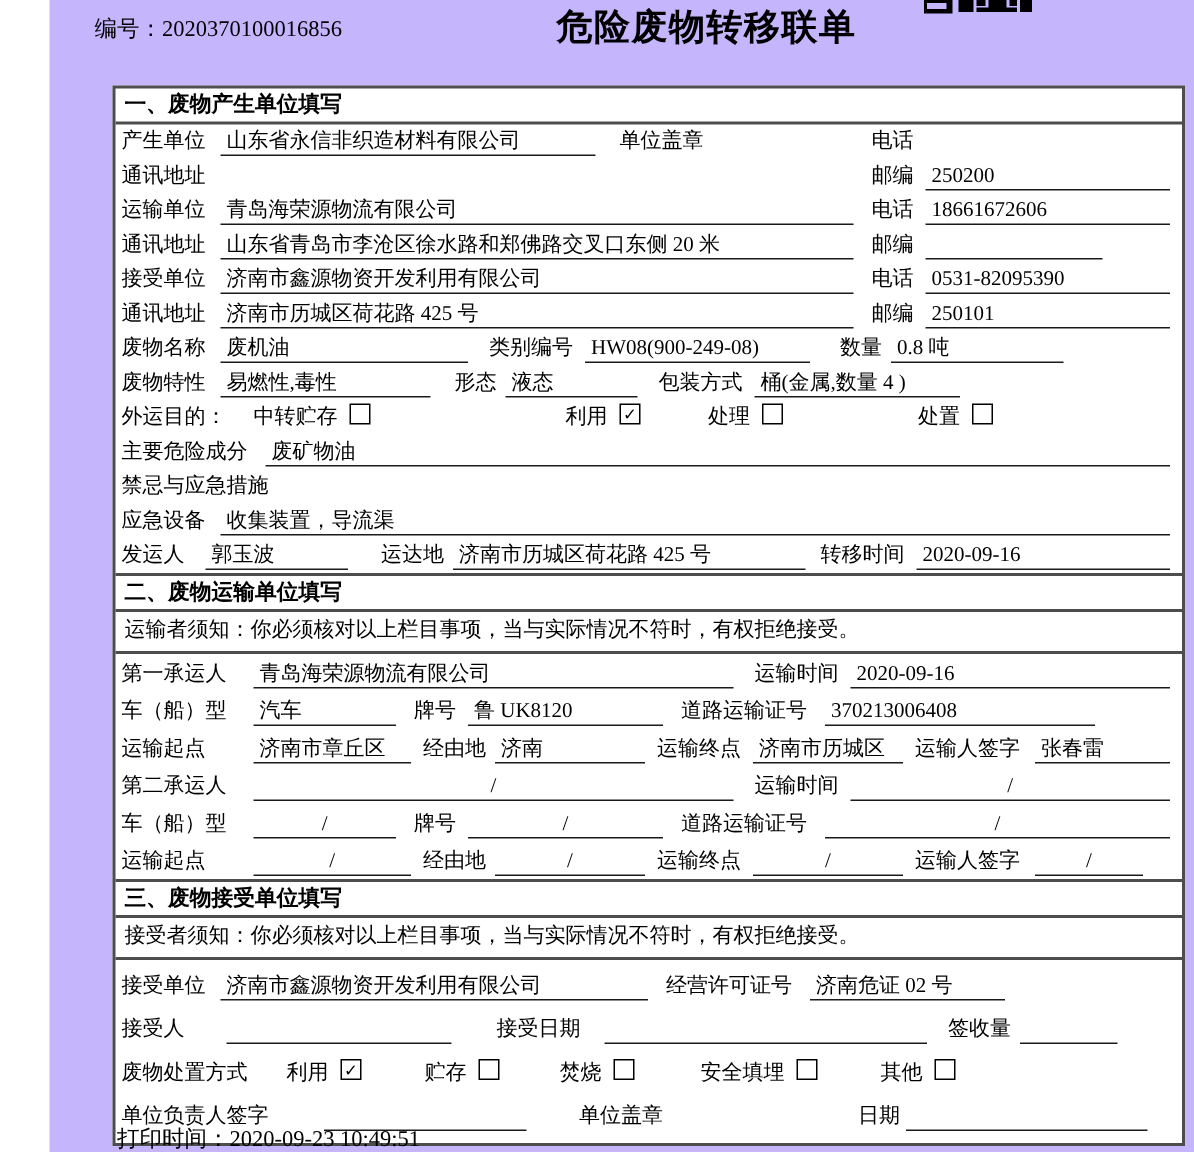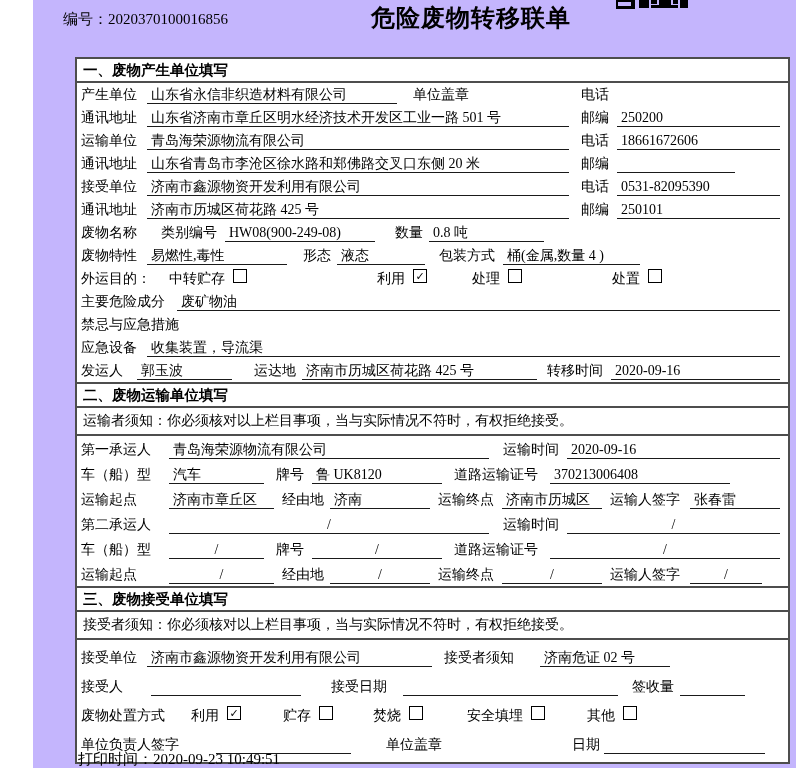--- a/index.html
+++ b/index.html
@@ -64,21 +64,20 @@
           <span class="lbl" style="width:66px">产生单位</span>
           <span class="val" style="width:250px">山东省永信非织造材料有限公司</span>
           <span class="lbl" style="margin-left:16px">单位盖章</span>
         </div>
         <span class="lbl" style="width:36px">电话</span>
       </div>
 
       <div class="row">
         <div class="lg">
           <span class="lbl" style="width:66px">通讯地址</span>
-          <span class="val grow" style="margin-right:12px">山东省济南市章丘区明水经济技术开发区工业一路 501 号</span>
         </div>
         <span class="lbl" style="width:36px">邮编</span>
         <span class="val grow">250200</span>
       </div>
 
       <div class="row">
         <div class="lg">
           <span class="lbl" style="width:66px">运输单位</span>
           <span class="val grow" style="margin-right:12px">青岛海荣源物流有限公司</span>
         </div>
@@ -108,20 +107,21 @@
         <div class="lg">
           <span class="lbl" style="width:66px">通讯地址</span>
           <span class="val grow" style="margin-right:12px">济南市历城区荷花路 425 号</span>
         </div>
         <span class="lbl" style="width:36px">邮编</span>
         <span class="val grow">250101</span>
       </div>
 
       <div class="row">
         <span class="lbl" style="width:66px">废物名称</span>
+        <span class="val" style="width:165px">废机油</span>
         <span class="lbl" style="width:64px;margin-left:14px">类别编号</span>
         <span class="val" style="width:150px">HW08(900-249-08)</span>
         <span class="lbl" style="width:34px;margin-left:20px">数量</span>
         <span class="val" style="width:115px">0.8 吨</span>
       </div>
 
       <div class="row">
         <span class="lbl" style="width:66px">废物特性</span>
         <span class="val" style="width:140px">易燃性,毒性</span>
         <span class="lbl" style="width:34px;margin-left:16px">形态</span>
@@ -233,21 +233,21 @@
       </div>
     </div>
 
     <div class="sec3">
       <div class="shead mid">三、废物接受单位填写</div>
       <div class="notice">接受者须知：你必须核对以上栏目事项，当与实际情况不符时，有权拒绝接受。</div>
 
       <div class="row">
         <span class="lbl" style="width:66px">接受单位</span>
         <span class="val" style="width:285px">济南市鑫源物资开发利用有限公司</span>
-        <span class="lbl" style="width:96px;margin-left:12px">接受者须知</span>
+        <span class="lbl" style="width:96px;margin-left:12px">经营许可证号</span>
         <span class="val grow" style="margin-right:110px">济南危证 02 号</span>
       </div>
 
       <div class="row">
         <span class="lbl" style="width:56px">接受人</span>
         <span class="val" style="width:150px;margin-left:14px"></span>
         <span class="lbl" style="width:64px;margin-left:30px">接受日期</span>
         <span class="val" style="width:215px;margin-left:8px"></span>
         <span class="lbl" style="width:48px;margin-left:14px">签收量</span>
         <span class="val grow" style="margin-right:35px"></span>

